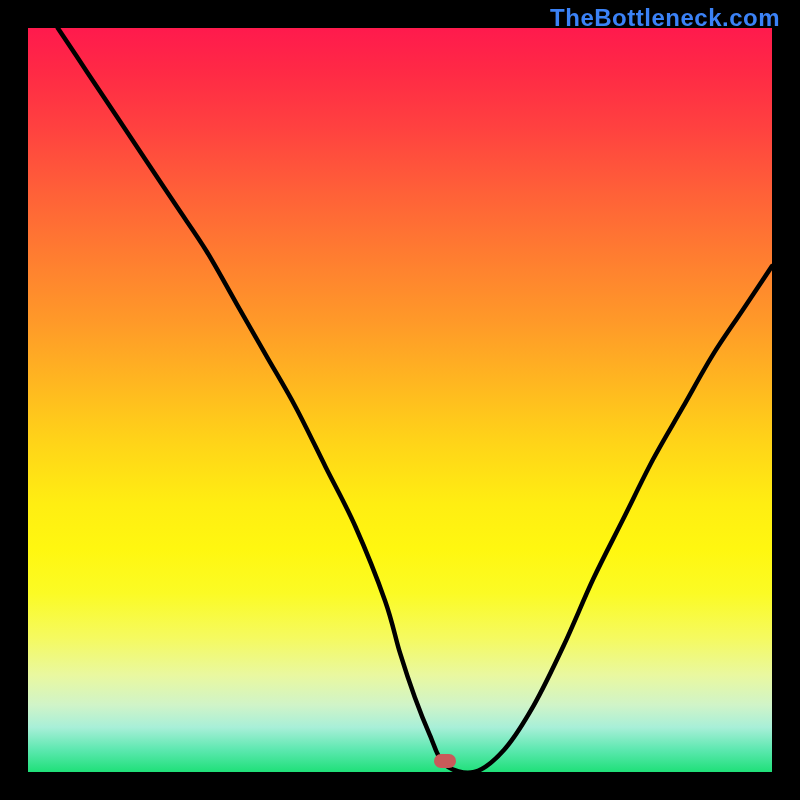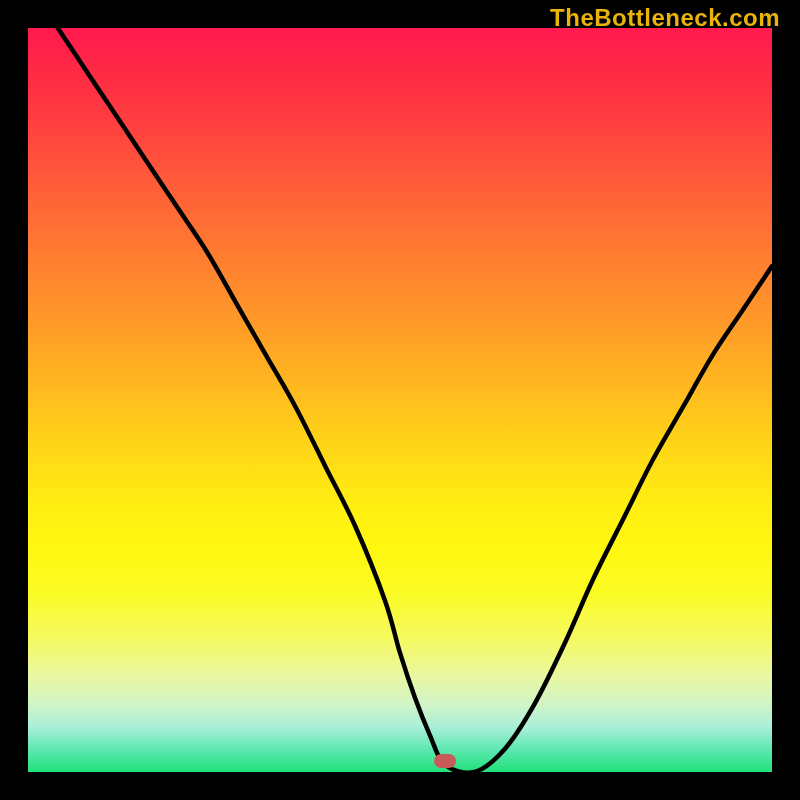--- a/index.html
+++ b/index.html
@@ -10,21 +10,21 @@
     position: relative;
     background: #000;
   }
   .watermark {
     position: absolute;
     top: 4px;
     right: 20px;
     font-family: Arial, Helvetica, sans-serif;
     font-size: 24px;
     font-weight: 600;
-    color: #eab308;
+    color: #3b82f6;
     letter-spacing: 0.5px;
     z-index: 10;
   }
   .plot-area {
     position: absolute;
     left: 28px;
     top: 28px;
     width: 744px;
     height: 744px;
     overflow: hidden;

